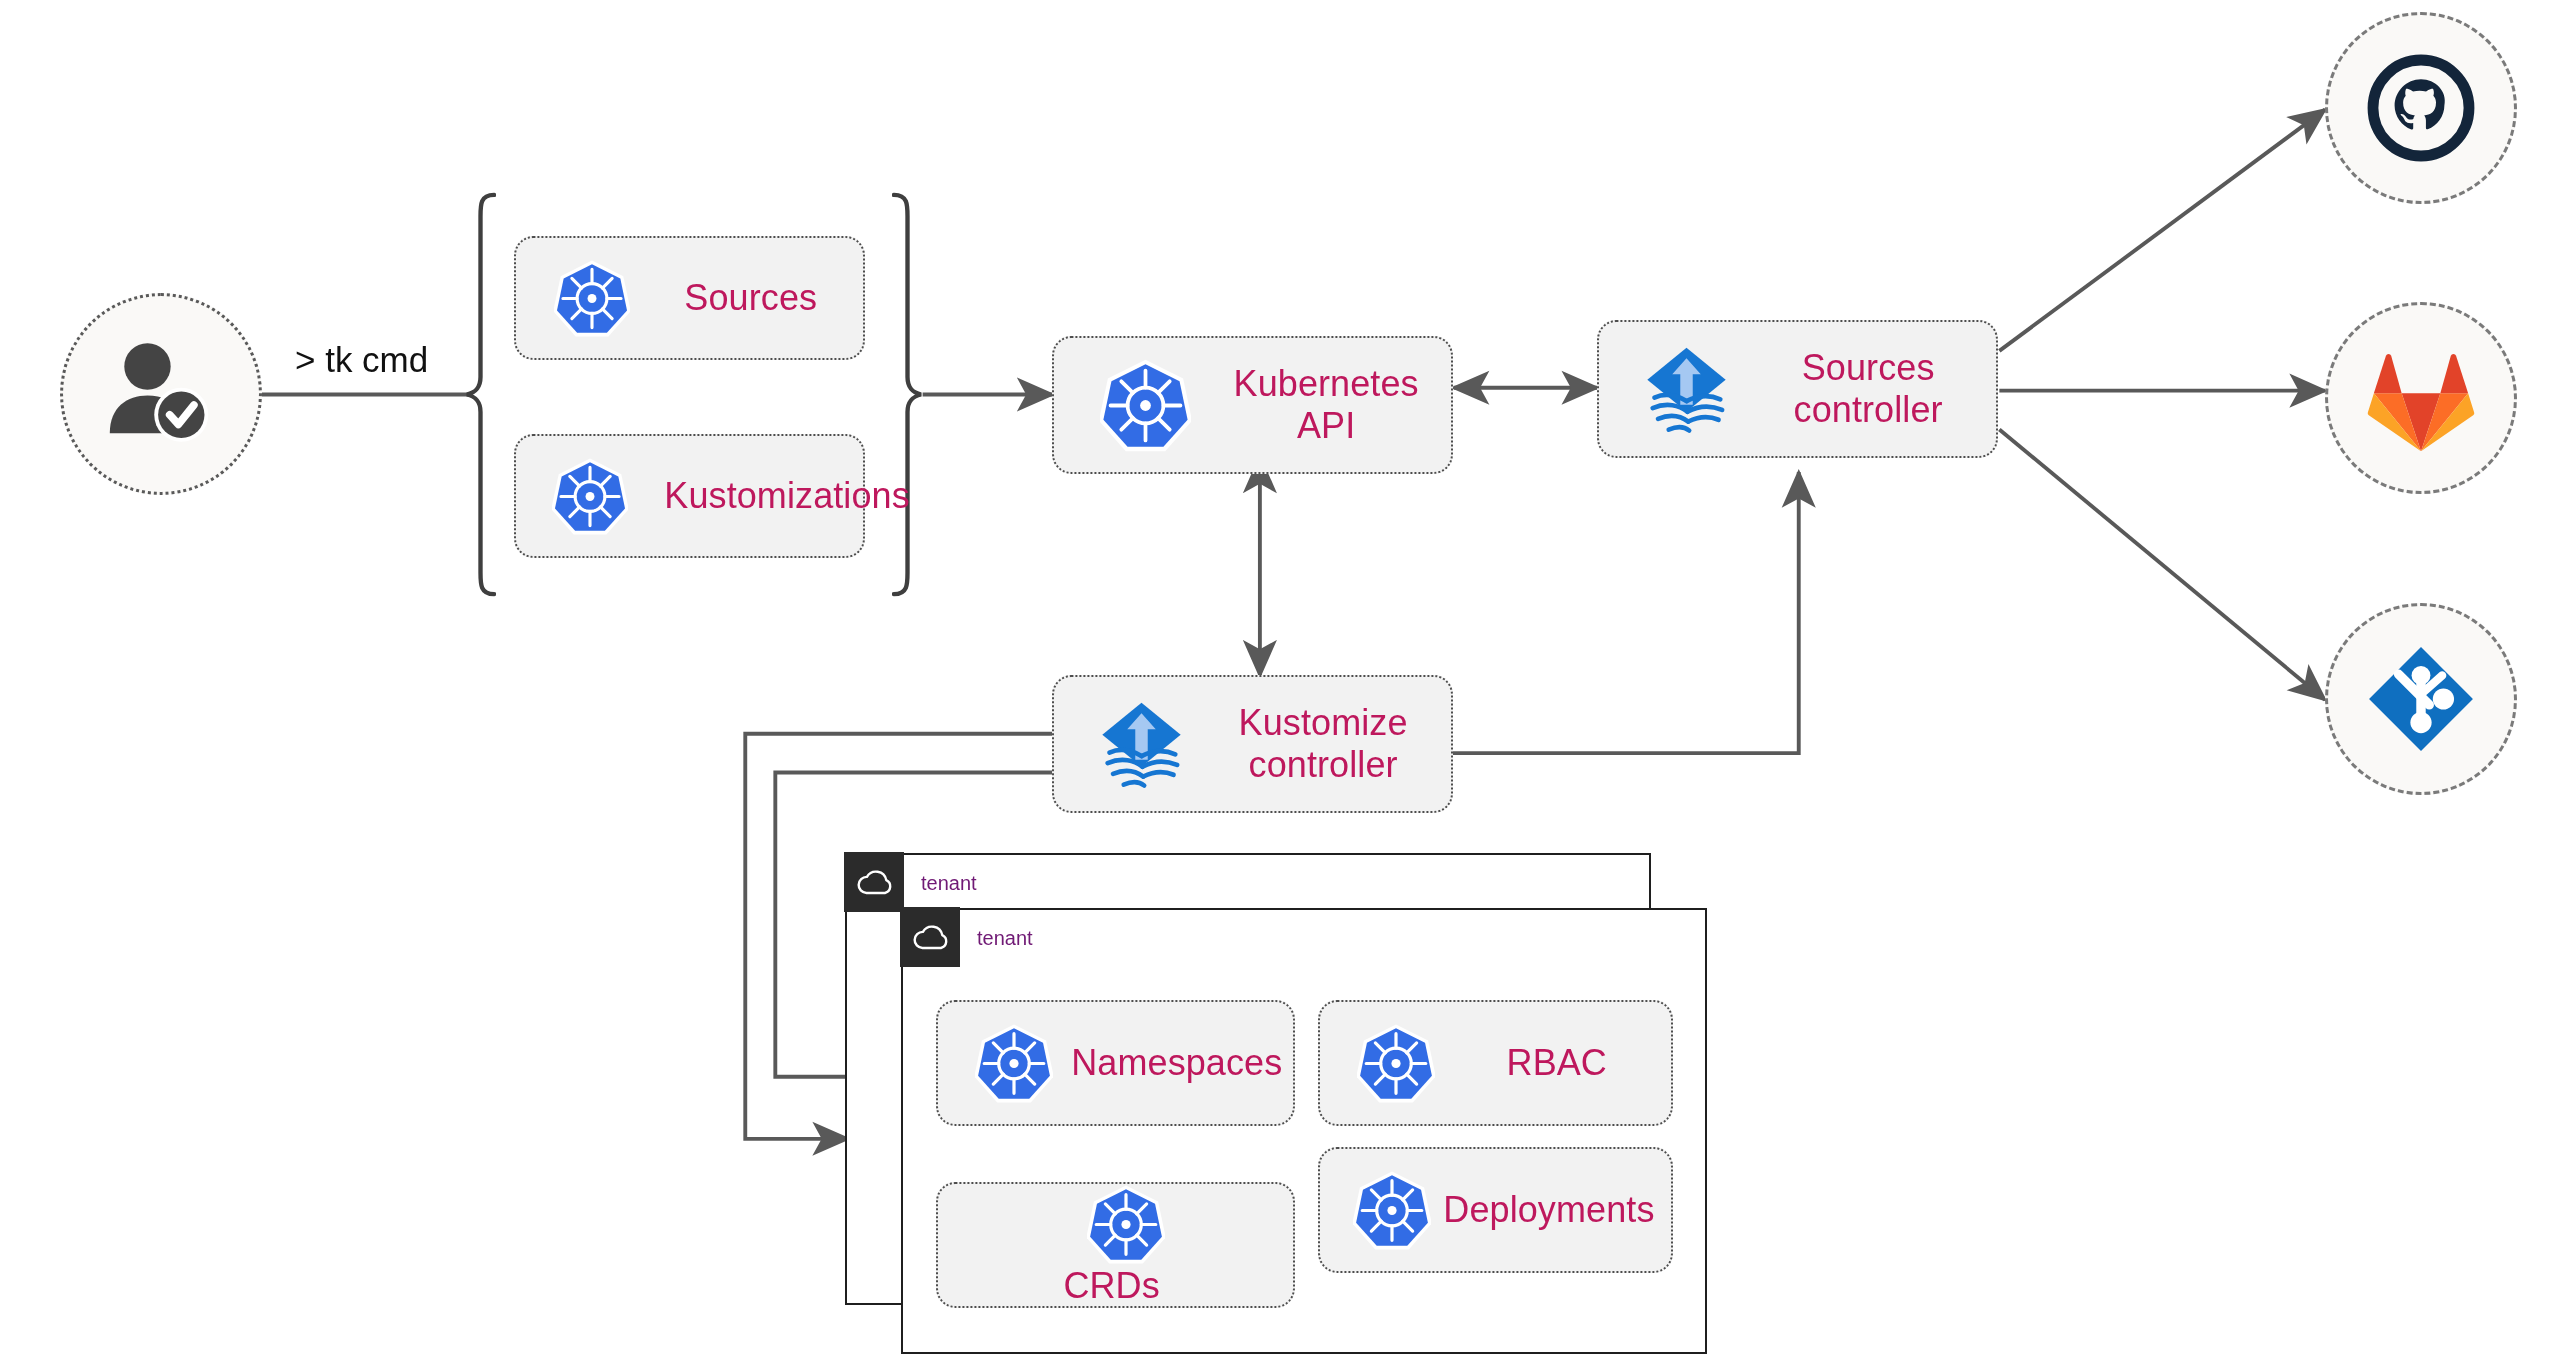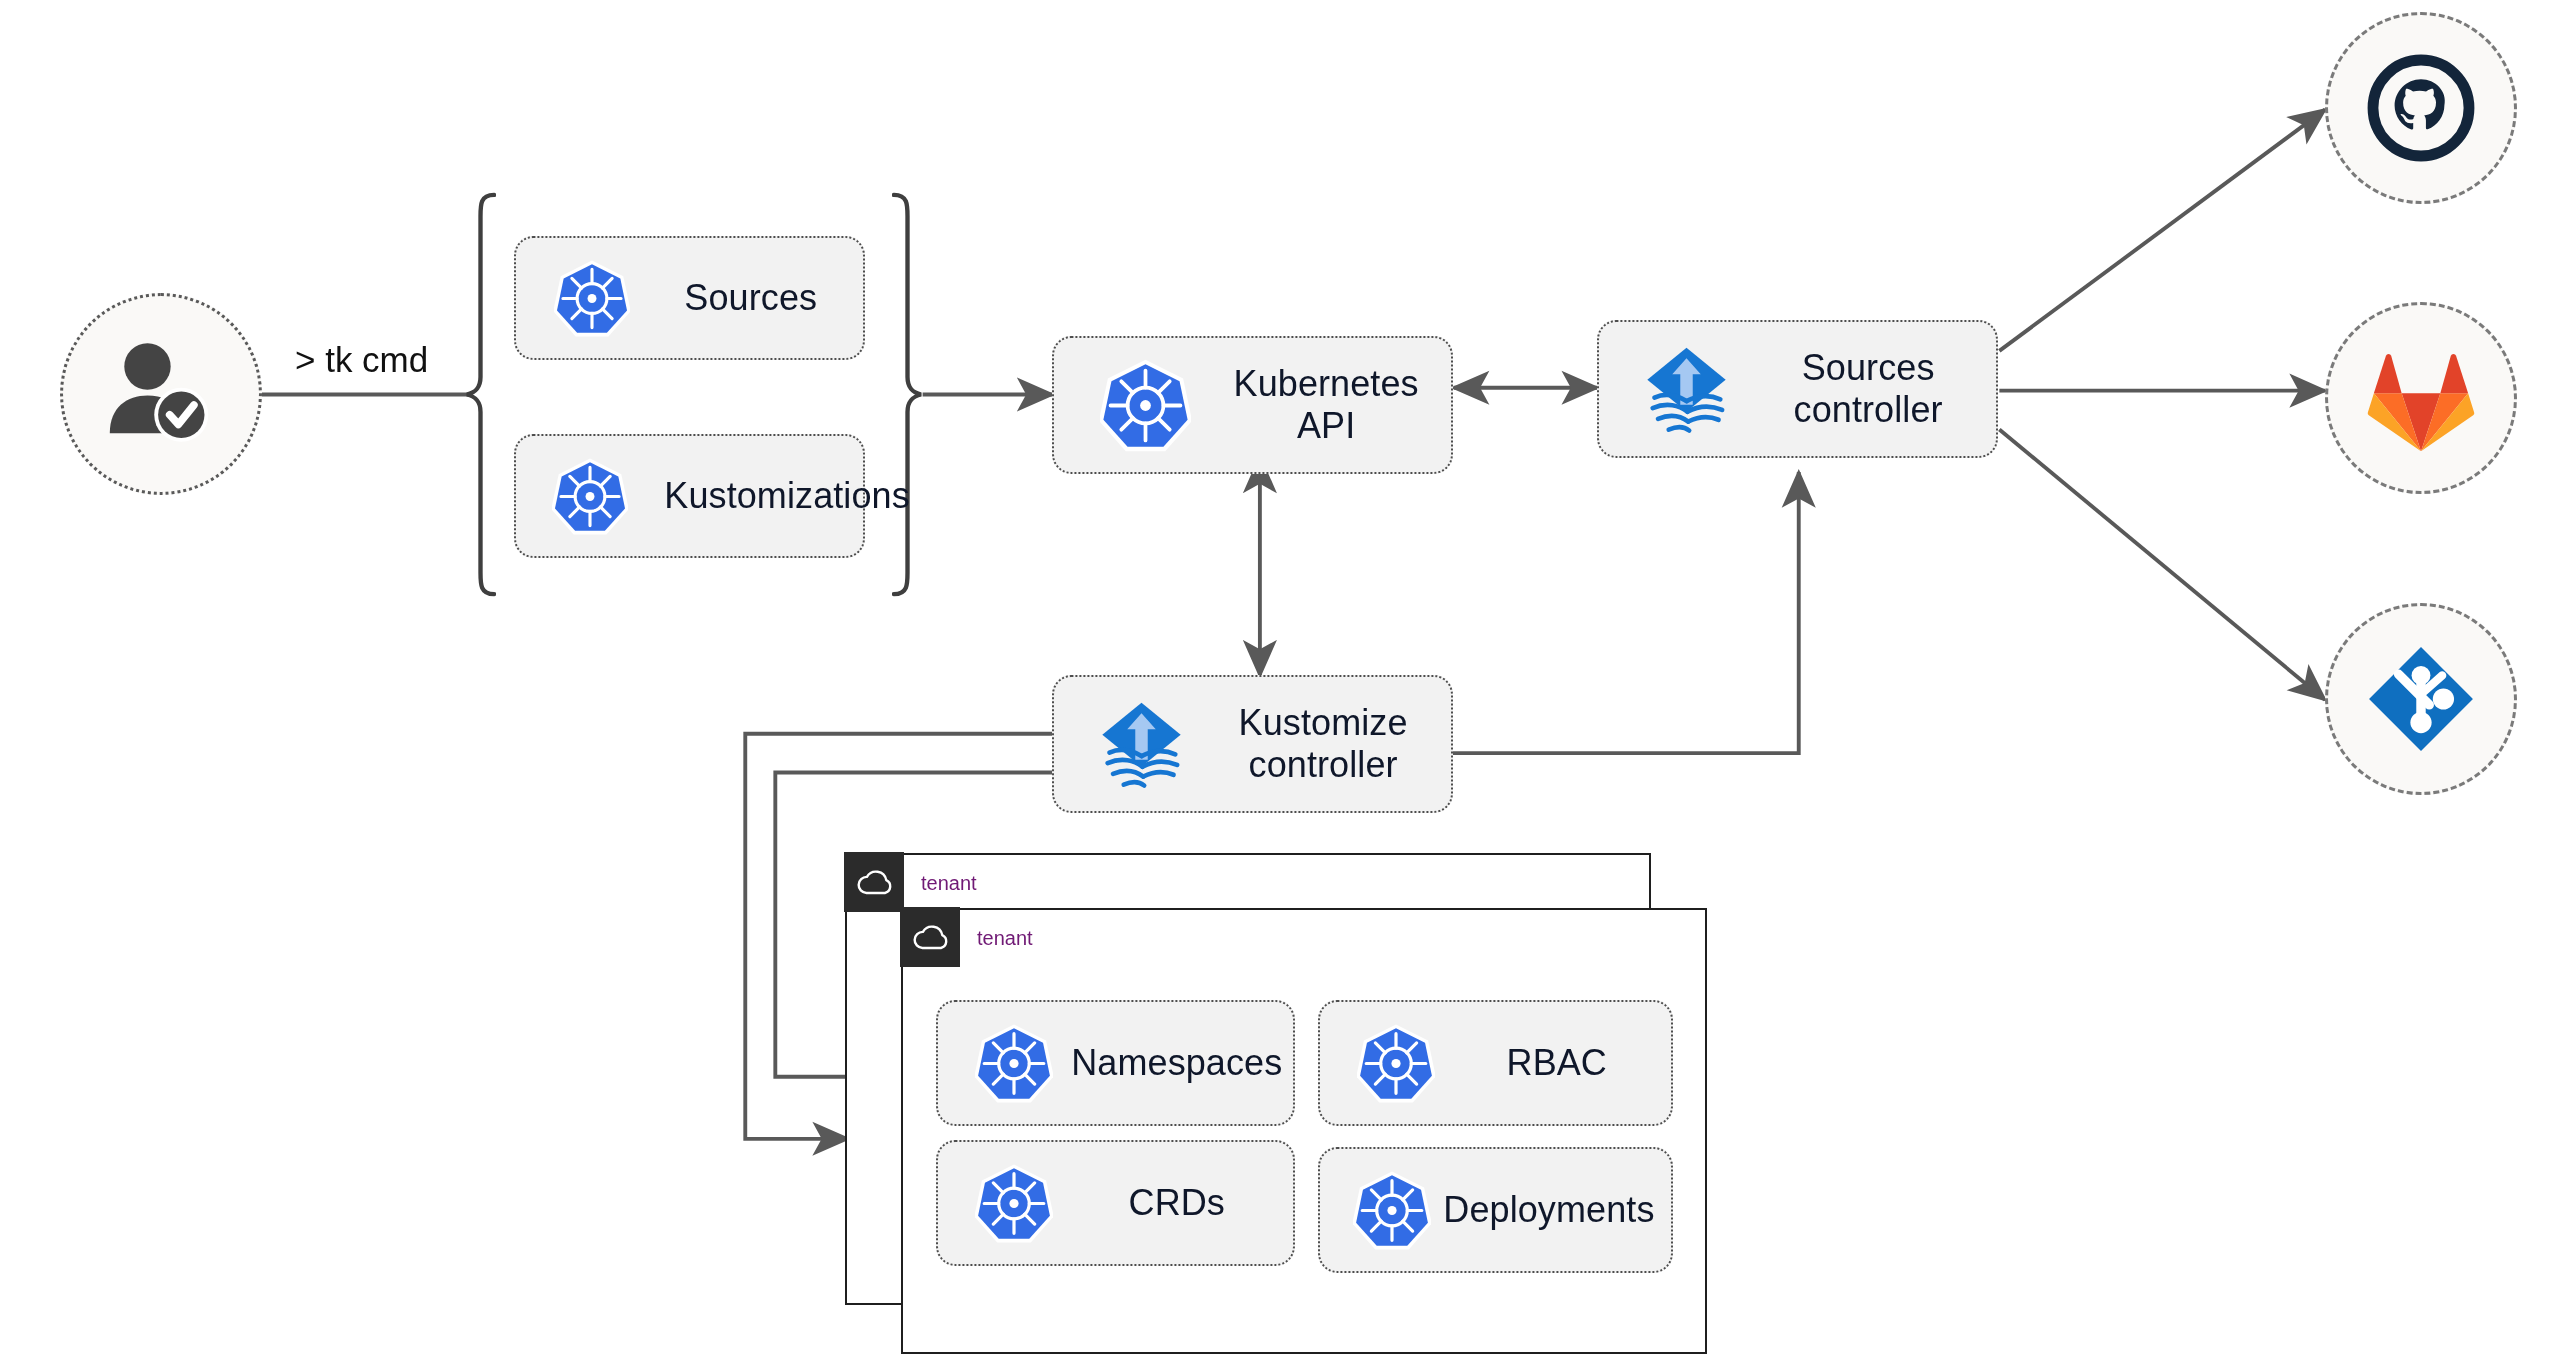--- a/index.html
+++ b/index.html
@@ -11,21 +11,21 @@
   .node{
     position:absolute;
     background:#f2f2f2;
     border:2.9px dotted #4d4d4d;
     border-radius:19.4px;
     display:flex;align-items:center;
     box-sizing:border-box;
   }
   .node .ico{flex:0 0 auto;display:flex;align-items:center;justify-content:center;}
   .node .lbl{
-    flex:1 1 auto;text-align:center;color:#0f172a;
+    flex:1 1 auto;text-align:center;color:#be185d;
     font-size:36px;line-height:1.16;letter-spacing:0.1px;
     padding-right:7.8px;
   }
   .node .lbl.two{white-space:pre-line;}
 
   
   .circ{
     position:absolute;border-radius:50%;
     background:#faf9f7;
     display:flex;align-items:center;justify-content:center;
@@ -293,21 +293,21 @@
           <circle cx="50" cy="53" r="20"></circle>
           <path d="M50,33 L50,14 M50,73 L50,92 M30,53 L11,53 M70,53 L89,53
                    M36,39 L23,26 M64,67 L77,80 M36,67 L23,80 M64,39 L77,26"></path>
         </g>
         <circle cx="50" cy="53" r="6" fill="#ffffff"></circle>
       </svg>
     </span>
     <span class="lbl">RBAC</span>
   </div>
 
-  <div class="node" style="left:936px;top:1140px;width:359px;height:126px;">
+  <div class="node" style="left:936px;top:1182px;width:359px;height:126px;flex-direction:column;">
     <span class="ico" style="width:109px;padding-left:21.3px;">
       <svg width="78" height="81" viewBox="0 0 100 106">
         <path d="M50,2 L92,23 L102,70 L72,104 L28,104 L-2,70 L8,23 Z" fill="#ffffff"></path>
         <path d="M50,7 L88,26 L97,69 L70,99 L30,99 L3,69 L12,26 Z" fill="#326CE5"></path>
         <g stroke="#ffffff" stroke-width="4.2" fill="none" stroke-linecap="round">
           <circle cx="50" cy="53" r="20"></circle>
           <path d="M50,33 L50,14 M50,73 L50,92 M30,53 L11,53 M70,53 L89,53
                    M36,39 L23,26 M64,67 L77,80 M36,67 L23,80 M64,39 L77,26"></path>
         </g>
         <circle cx="50" cy="53" r="6" fill="#ffffff"></circle>

